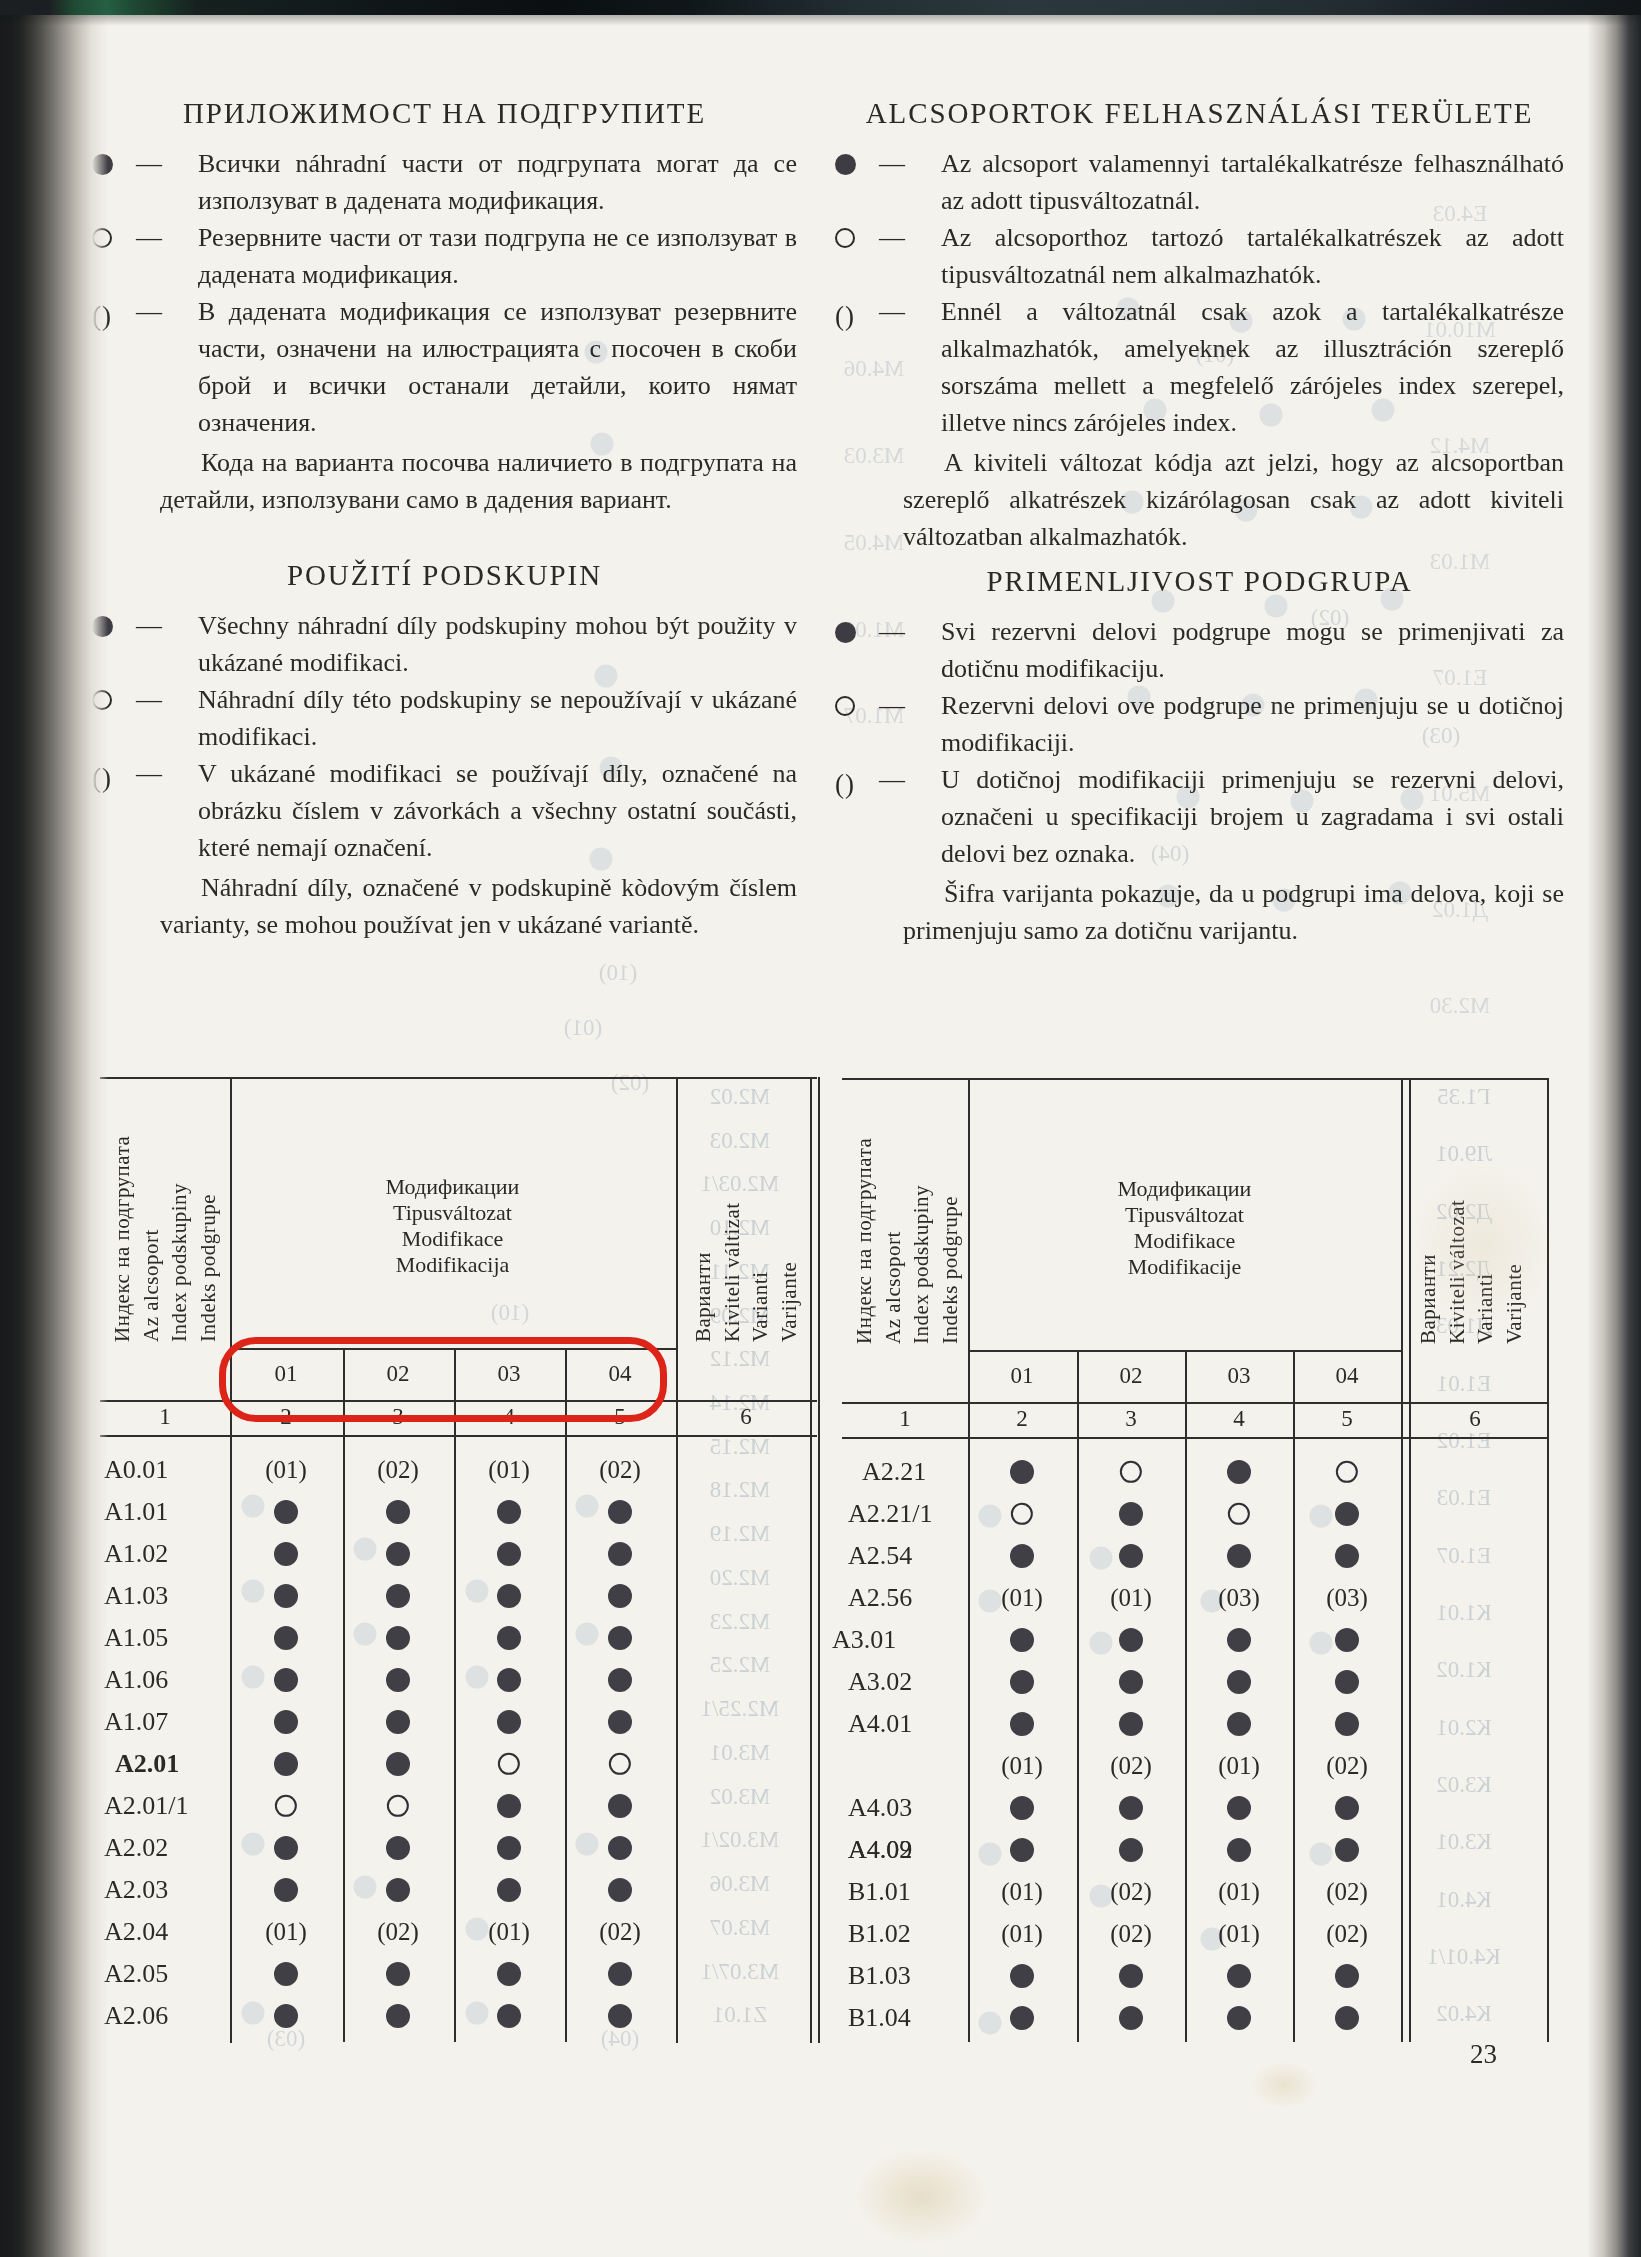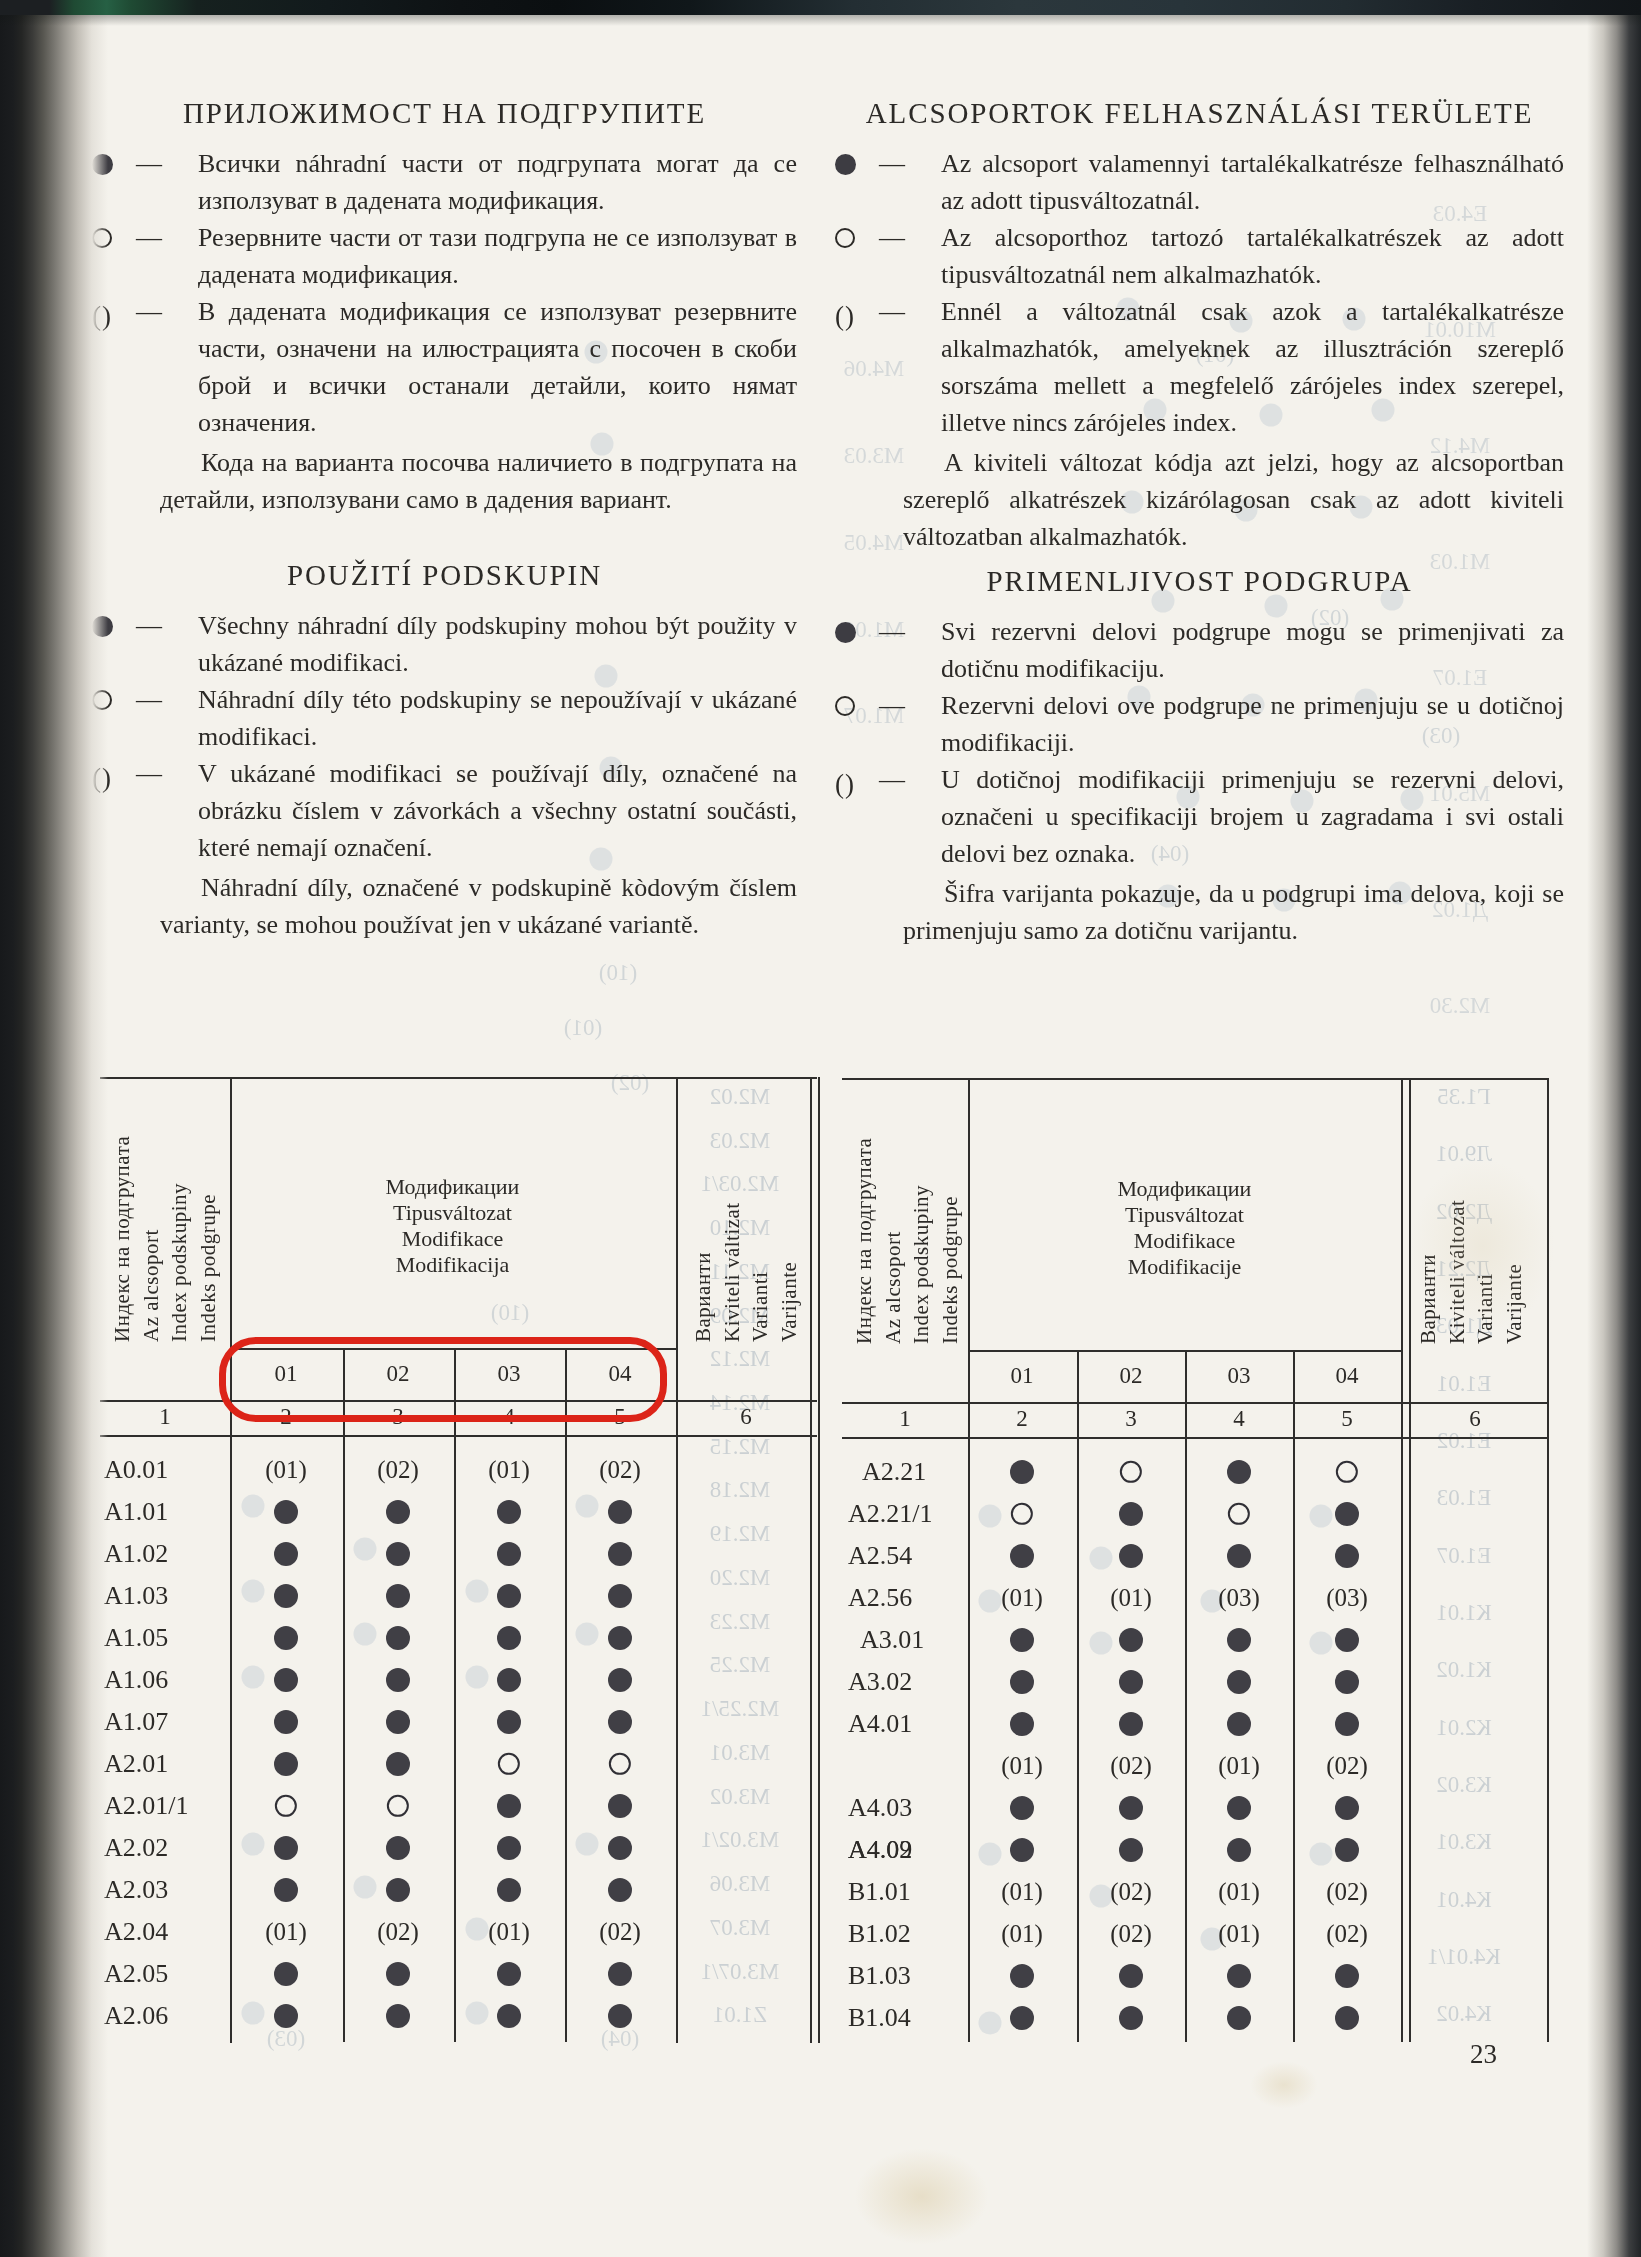--- a/index.html
+++ b/index.html
@@ -347,21 +347,21 @@
         <div class="cell-dot" style="left: 620px; top: 1680px;"></div>
       </div>
       <div class="">
         <div class="rowindex" style="left: 104px; top: 1722px;">A1.07</div>
         <div class="cell-dot" style="left: 286px; top: 1722px;"></div>
         <div class="cell-dot" style="left: 398px; top: 1722px;"></div>
         <div class="cell-dot" style="left: 509px; top: 1722px;"></div>
         <div class="cell-dot" style="left: 620px; top: 1722px;"></div>
       </div>
       <div class="">
-        <div class="rowindex" style="left: 104px; top: 1764px;">A2.01</div>
+        <div class="rowindex" style="left: 115px; top: 1764px; font-weight: bold;">A2.01</div>
         <div class="cell-dot" style="left: 286px; top: 1764px;"></div>
         <div class="cell-dot" style="left: 398px; top: 1764px;"></div>
         <div class="cell-ring" style="left: 509px; top: 1764px;"></div>
         <div class="cell-ring" style="left: 620px; top: 1764px;"></div>
       </div>
       <div class="">
         <div class="rowindex" style="left: 104px; top: 1806px;">A2.01/1</div>
         <div class="cell-ring" style="left: 286px; top: 1806px;"></div>
         <div class="cell-ring" style="left: 398px; top: 1806px;"></div>
         <div class="cell-dot" style="left: 509px; top: 1806px;"></div>
@@ -466,21 +466,21 @@
         <div class="cell-dot" style="left: 1347px; top: 1556px;"></div>
       </div>
       <div class="">
         <div class="rowindex" style="left: 848px; top: 1598px;">A2.56</div>
         <div class="cell-code" style="left: 1022px; top: 1598px;">(01)</div>
         <div class="cell-code" style="left: 1131px; top: 1598px;">(01)</div>
         <div class="cell-code" style="left: 1239px; top: 1598px;">(03)</div>
         <div class="cell-code" style="left: 1347px; top: 1598px;">(03)</div>
       </div>
       <div class="">
-        <div class="rowindex" style="left: 860px; top: 1640px;">A3.01</div>
+        <div class="rowindex" style="left: 832px; top: 1640px;">A3.01</div>
         <div class="cell-dot" style="left: 1022px; top: 1640px;"></div>
         <div class="cell-dot" style="left: 1131px; top: 1640px;"></div>
         <div class="cell-dot" style="left: 1239px; top: 1640px;"></div>
         <div class="cell-dot" style="left: 1347px; top: 1640px;"></div>
       </div>
       <div class="">
         <div class="rowindex" style="left: 848px; top: 1682px;">A3.02</div>
         <div class="cell-dot" style="left: 1022px; top: 1682px;"></div>
         <div class="cell-dot" style="left: 1131px; top: 1682px;"></div>
         <div class="cell-dot" style="left: 1239px; top: 1682px;"></div>

